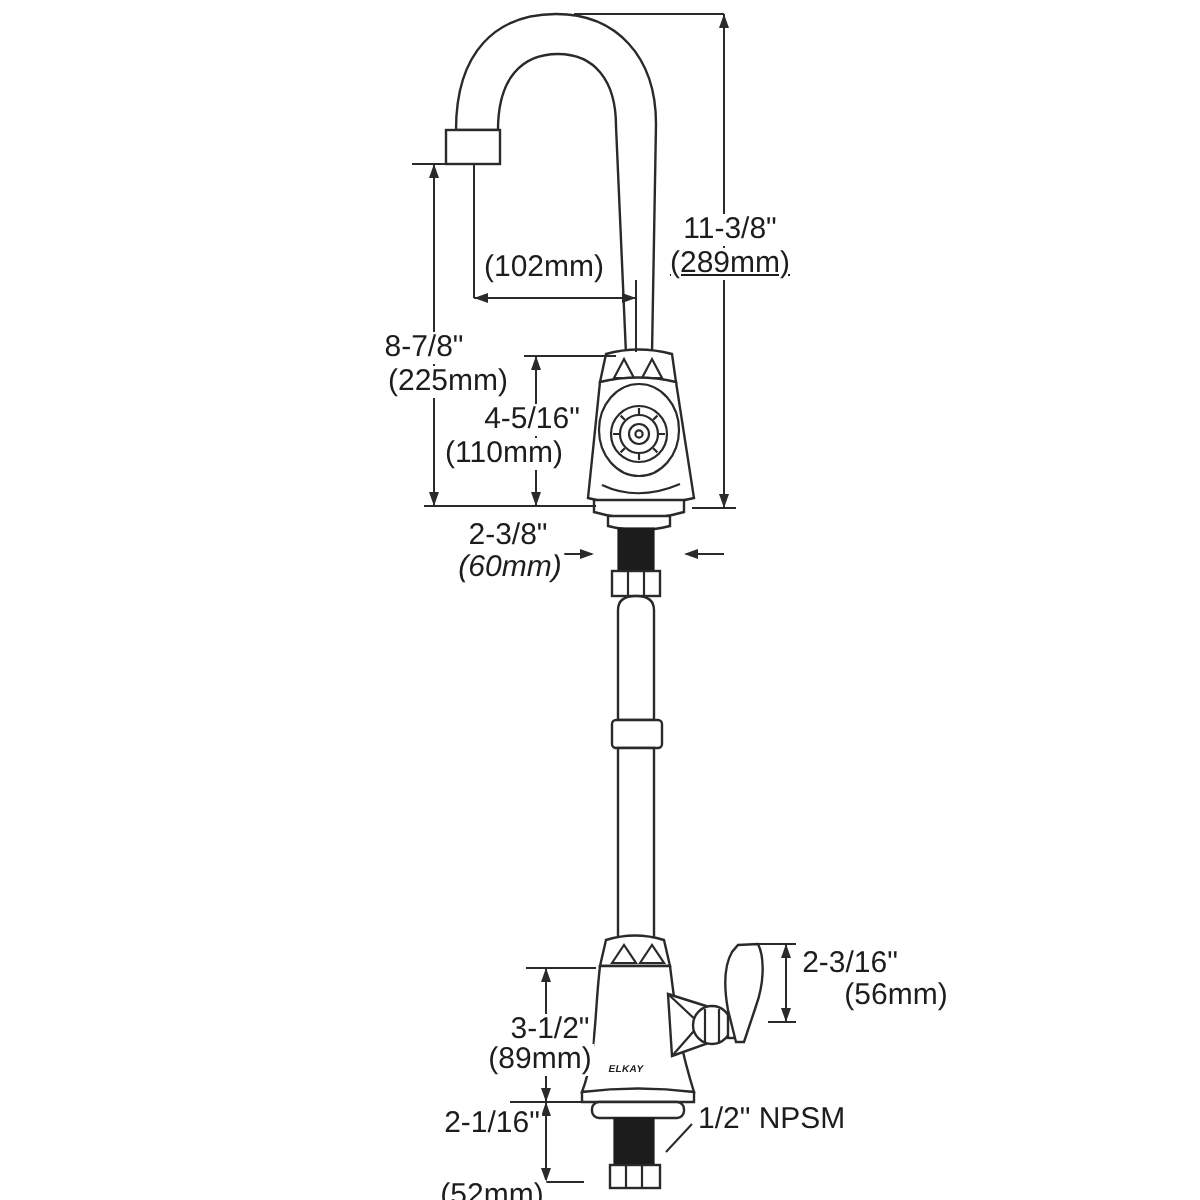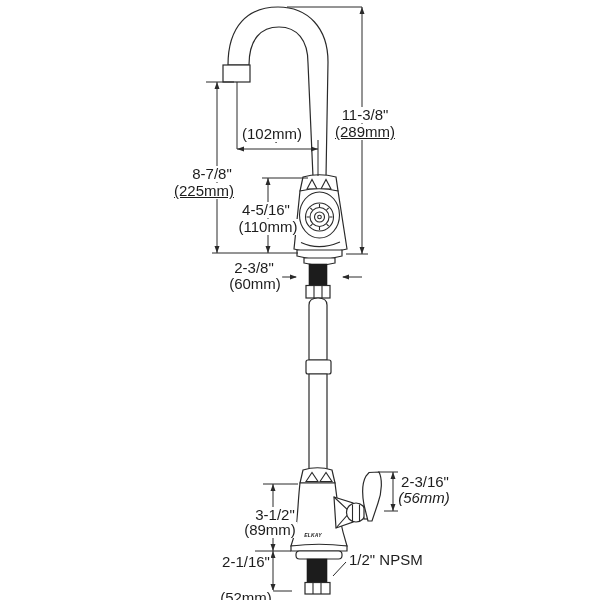--- a/index.html
+++ b/index.html
@@ -145,30 +145,30 @@
     <path class="dim" d="M346,562 L333,576"></path>
   </svg>
 
   <div class="lbl" style="left:365px;top:107px;">11-3/8"</div>
   <div class="lbl" style="left:365px;top:124px;text-decoration:underline;">(289mm)</div>
 
   <div class="lbl" style="left:277px;top:130px;">4"</div>
   <div class="lbl" style="left:272px;top:126px;">(102mm)</div>
 
   <div class="lbl" style="left:212px;top:166px;">8-7/8"</div>
-  <div class="lbl" style="left:204px;top:183px;text-decoration:underline;">(225mm)</div>
+  <div class="lbl" style="left:224px;top:183px;">(225mm)</div>
 
   <div class="lbl" style="left:266px;top:202px;">4-5/16"</div>
-  <div class="lbl" style="left:268px;top:219px;">(110mm)</div>
+  <div class="lbl" style="left:252px;top:219px;">(110mm)</div>
 
   <div class="lbl" style="left:254px;top:260px;">2-3/8"</div>
-  <div class="lbl" style="left:255px;top:276px;">(60mm)</div>
+  <div class="lbl" style="left:255px;top:276px;font-style:italic;">(60mm)</div>
 
   <div class="lbl" style="left:425px;top:474px;">2-3/16"</div>
-  <div class="lbl" style="left:424px;top:490px;font-style:italic;">(56mm)</div>
+  <div class="lbl" style="left:448px;top:490px;">(56mm)</div>
 
   <div class="lbl" style="left:275px;top:507px;">3-1/2"</div>
   <div class="lbl" style="left:270px;top:522px;">(89mm)</div>
 
   <div class="lbl" style="left:246px;top:554px;">2-1/16"</div>
   <div class="lbl" style="left:246px;top:590px;">(52mm)</div>
 
   <div class="lbl-left" style="left:349px;top:552px;">1/2" NPSM</div>
 
   <div class="logo" style="left:313px;top:533px;">ELKAY</div>

